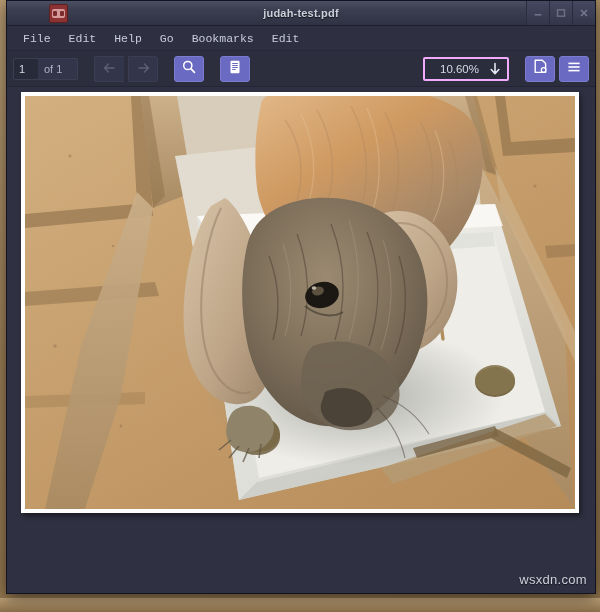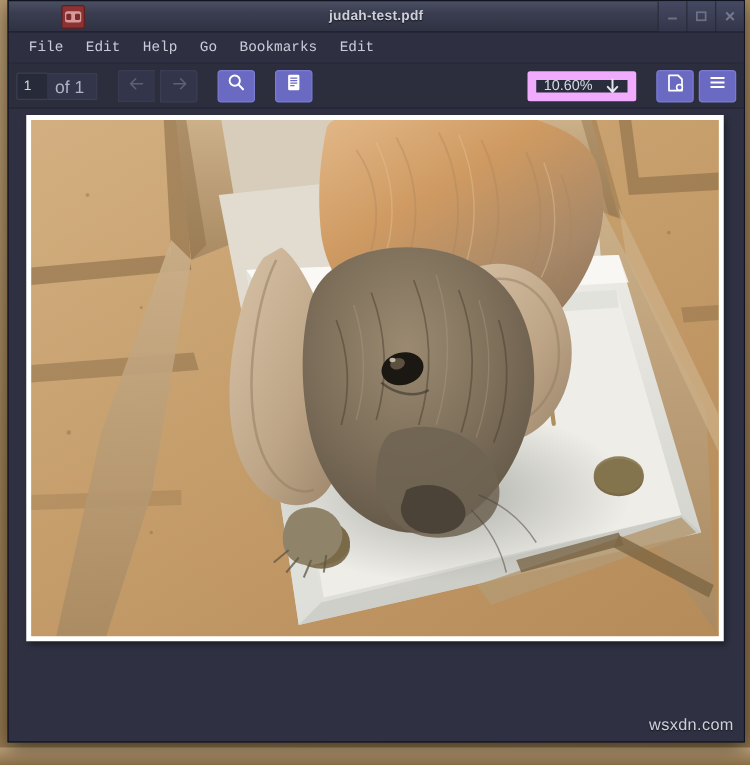--- a/index.html
+++ b/index.html
@@ -151,21 +151,21 @@
     padding-left: 5px;
     box-sizing: border-box;
   }
   .page-of {
     width: 40px; height: 22px;
     background: #33364a;
     border: 1px solid #3c3f52;
     border-left: none;
     border-radius: 0 2px 2px 0;
     color: #aeb2c2;
-    font-size: 14px;
+    font-size: 11px;
     display: flex; align-items: center;
     padding-left: 6px;
     box-sizing: border-box;
     margin-left: -5px;
   }
   .tb-gap { width: 8px; }
   .tb-btn {
     width: 30px; height: 26px;
     border-radius: 3px;
     display: flex; align-items: center; justify-content: center;
@@ -182,21 +182,21 @@
     background: #6a6ac2;
     border: 1px solid #7b7bcf;
     color: #fff;
   }
   .spacer { flex: 1 1 auto; }
 
   .zoom-field {
     height: 24px;
     min-width: 86px;
     background: #2a2d3c;
-    border: 7px solid #f0abfc;
+    border: 2px solid #f0abfc;
     border-radius: 2px;
     display: flex;
     align-items: center;
     justify-content: flex-end;
     padding: 0 6px;
     box-sizing: border-box;
     gap: 10px;
   }
   .zoom-value {
     font-size: 11.5px;

